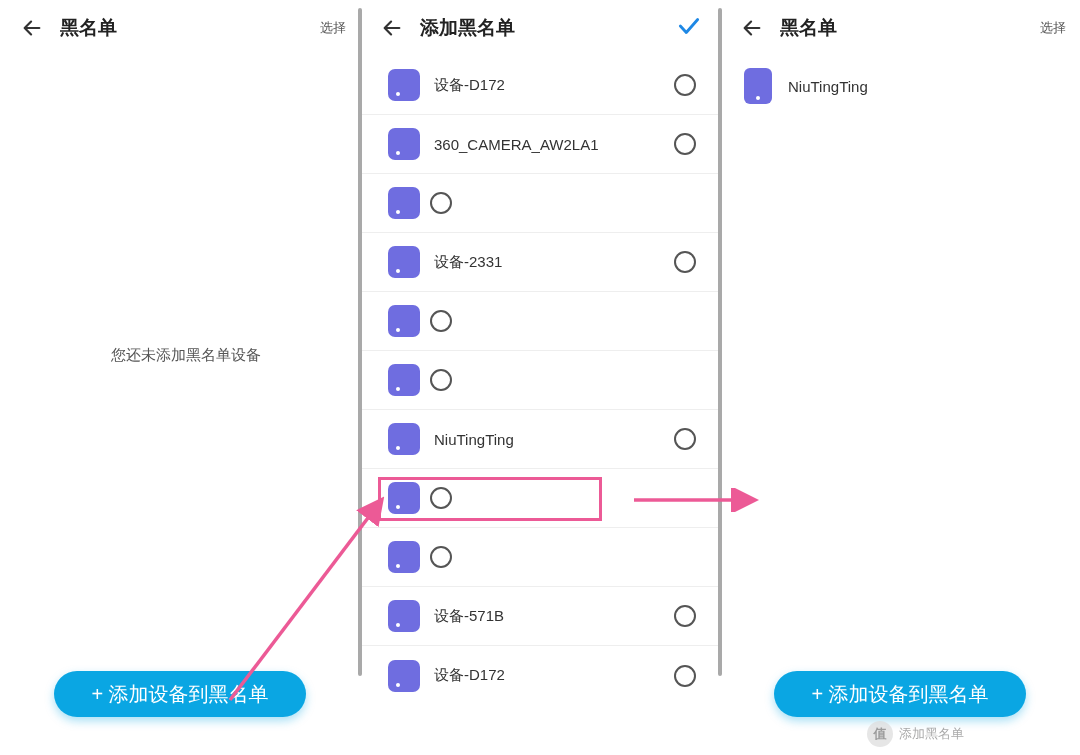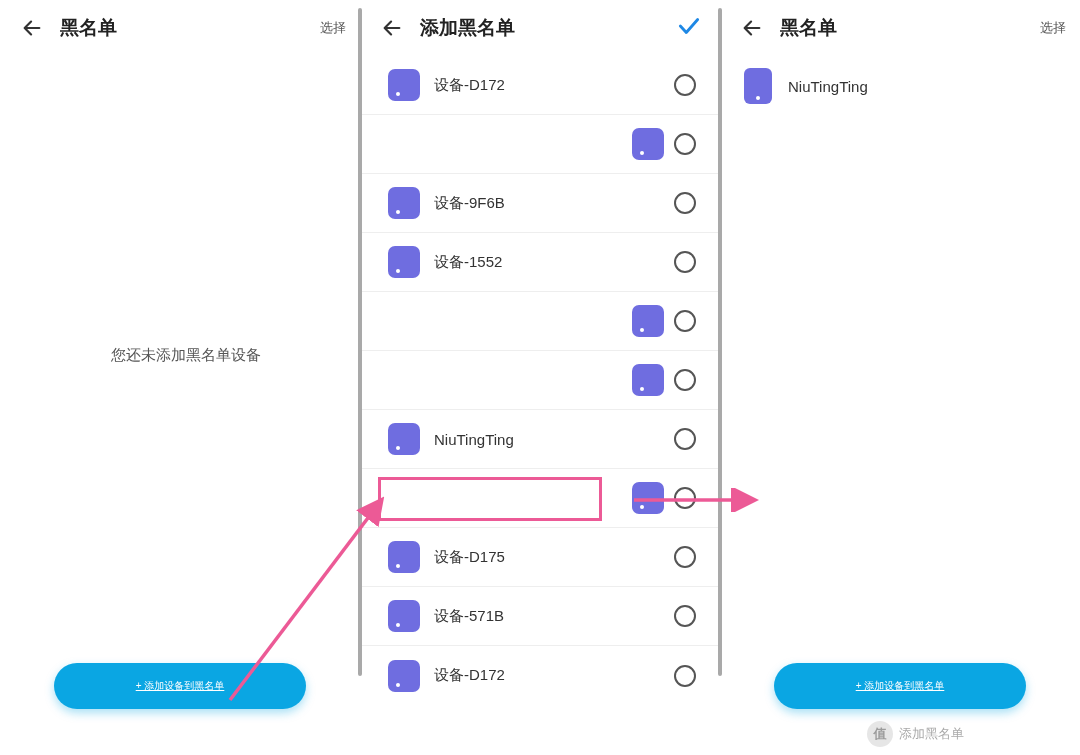--- a/index.html
+++ b/index.html
@@ -15,24 +15,24 @@
 
   .hdr { position:relative; height:56px; display:flex; align-items:center; padding:0 14px; }
   .hdr .back { width:36px; height:36px; display:flex; align-items:center; justify-content:center; color:#333; cursor:pointer; }
   .hdr .ttl { margin-left:10px; font-size:19px; font-weight:600; color:#222; }
   .hdr .right { margin-left:auto; }
   .hdr .selLbl { font-size:13px; color:#555; cursor:pointer; }
   .hdr .confirm { color:#1e88e5; cursor:pointer; padding:4px; }
 
   .empty { position:absolute; left:12px; right:0; top:346px; text-align:center; font-size:15px; color:#555; }
 
-  .fab { position:absolute; left:50%; transform:translateX(-50%); bottom:46px; width:252px; height:46px; border-radius:23px; background:#0aa6e3; color:#fff; display:flex; align-items:center; justify-content:center; font-size:10px; font-weight:500; cursor:pointer; box-shadow:0 4px 10px rgba(10,166,227,.35);text-decoration:underline; }
+  .fab { position:absolute; left:50%; transform:translateX(-50%); bottom:38px; width:252px; height:46px; border-radius:23px; background:#0aa6e3; color:#fff; display:flex; align-items:center; justify-content:center; font-size:20px; font-weight:500; cursor:pointer; box-shadow:0 4px 10px rgba(10,166,227,.35); }
 
   .list { position:absolute; left:0; right:0; top:56px; bottom:0; overflow:hidden; }
-  .row { position:relative; height:59px; display:flex; align-items:center; padding:0 24px 0 28px; border-bottom:1px solid #eee; cursor:pointer;justify-content:flex-end; }
+  .row { position:relative; height:59px; display:flex; align-items:center; padding:0 24px 0 28px; border-bottom:1px solid #eee; cursor:pointer; }
   .row:last-child { border-bottom:none; }
   .row .ico { width:32px; height:32px; border-radius:7px; background:#6f6de0; position:relative; flex-shrink:0; }
   .row .ico::after { content:""; position:absolute; left:8px; bottom:5px; width:4px; height:4px; border-radius:50%; background:#fff; }
   .row .name { margin-left:14px; font-size:15px; color:#333; overflow:hidden; white-space:nowrap; text-overflow:ellipsis; flex:1; }
   .row .radio { width:22px; height:22px; border:2px solid #555; border-radius:50%; flex-shrink:0; margin-left:10px; }
 
   .highlight { position:absolute; border:3px solid #ec5a96; pointer-events:none; }
 
   .phoneIco { width:28px; height:36px; border-radius:6px; background:#6f6de0; position:relative; flex-shrink:0; margin-left:4px; }
   .phoneIco::after { content:""; position:absolute; left:50%; bottom:4px; transform:translateX(-50%); width:4px; height:4px; border-radius:50%; background:#fff; }
@@ -81,30 +81,30 @@
       </div>
     </div>
     <div class="list" id="device-list">
         <div class="row">
           <div class="ico"></div>
           <div class="name">设备-D172</div>
           <div class="radio"></div>
         </div>
         <div class="row">
           <div class="ico"></div>
+          <div class="name">360_CAMERA_AW2LA1</div>
           <div class="radio"></div>
         </div>
         <div class="row">
           <div class="ico"></div>
-          <div class="name">设备-9F6B</div>
           <div class="radio"></div>
         </div>
         <div class="row">
           <div class="ico"></div>
-          <div class="name">设备-1552</div>
+          <div class="name">设备-2331</div>
           <div class="radio"></div>
         </div>
         <div class="row">
           <div class="ico"></div>
           <div class="radio"></div>
         </div>
         <div class="row">
           <div class="ico"></div>
           <div class="radio"></div>
         </div>
@@ -112,21 +112,20 @@
           <div class="ico"></div>
           <div class="name">NiuTingTing</div>
           <div class="radio"></div>
         </div>
         <div class="row">
           <div class="ico"></div>
           <div class="radio"></div>
         </div>
         <div class="row">
           <div class="ico"></div>
-          <div class="name">设备-D175</div>
           <div class="radio"></div>
         </div>
         <div class="row">
           <div class="ico"></div>
           <div class="name">设备-571B</div>
           <div class="radio"></div>
         </div>
         <div class="row">
           <div class="ico"></div>
           <div class="name">设备-D172</div>

